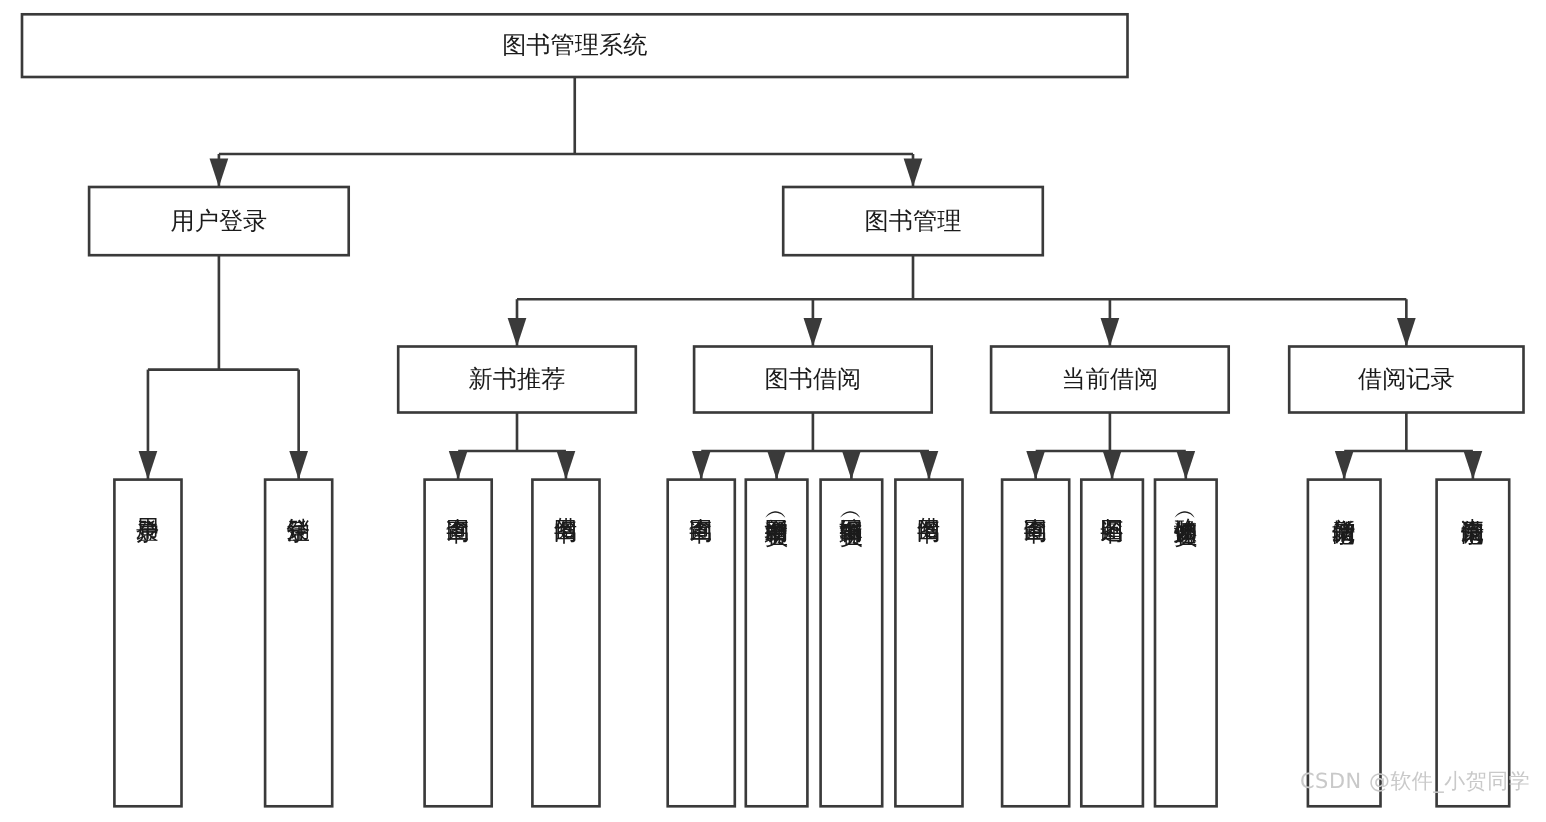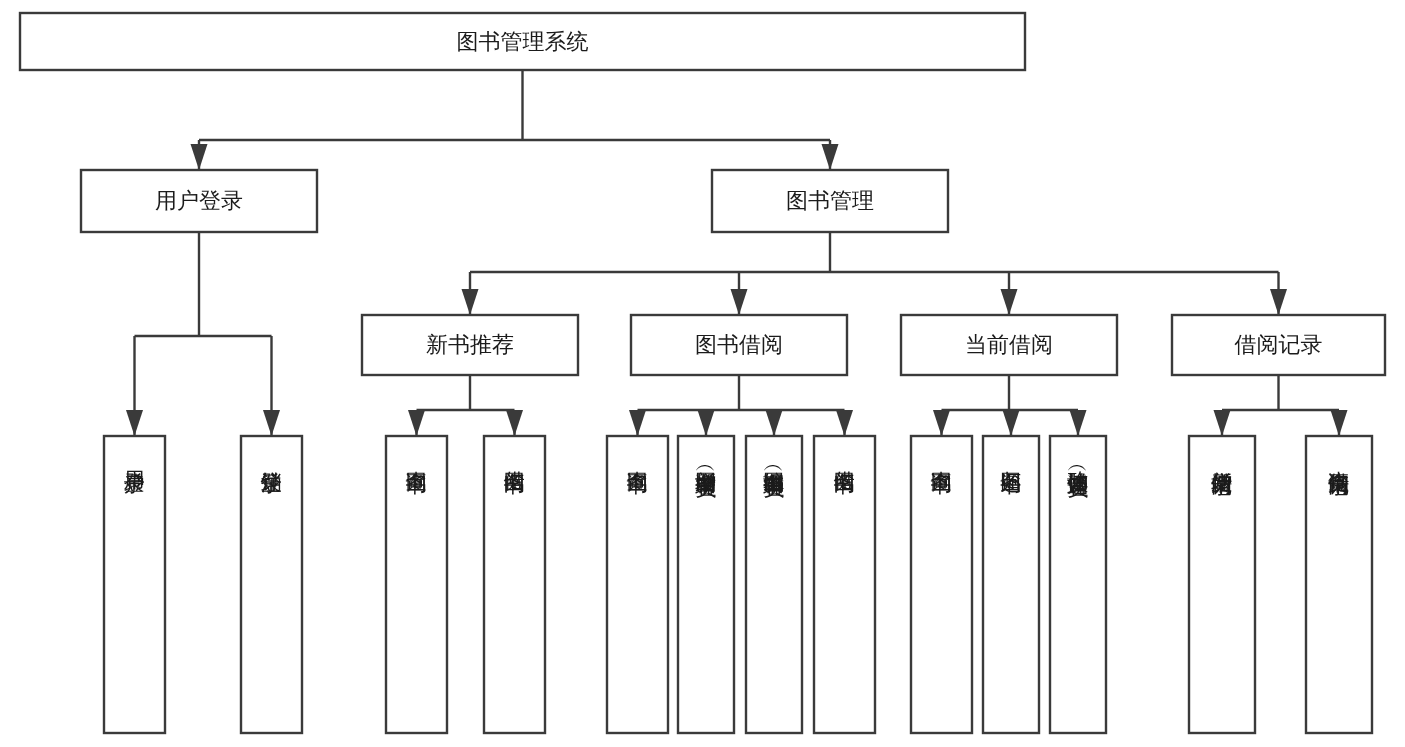--- a/index.html
+++ b/index.html
@@ -177,13 +177,14 @@
       <div class="node-label-v" style="left: 694px; top: 454px; height: 267px;">新增图书（管理员）</div>
       <div class="node-label-v" style="left: 762px; top: 454px; height: 267px;">编辑图书（管理员）</div>
       <div class="node-label-v" style="left: 832.5px; top: 454px; height: 267px;">借阅图书</div>
       <div class="node-label-v" style="left: 929.5px; top: 454px; height: 267px;">查询图书</div>
       <div class="node-label-v" style="left: 999px; top: 454px; height: 267px;">归还图书</div>
       <div class="node-label-v" style="left: 1066px; top: 454px; height: 267px;">确认归还（管理员）</div>
       <div class="node-label-v" style="left: 1210px; top: 454px; height: 267px;">新增借阅记录</div>
       <div class="node-label-v" style="left: 1327px; top: 454px; height: 267px;">查询借阅记录</div>
     </div>
 
+  <div class="watermark">CSDN @软件_小贺同学</div>
 </div>
 
 </body></html>

